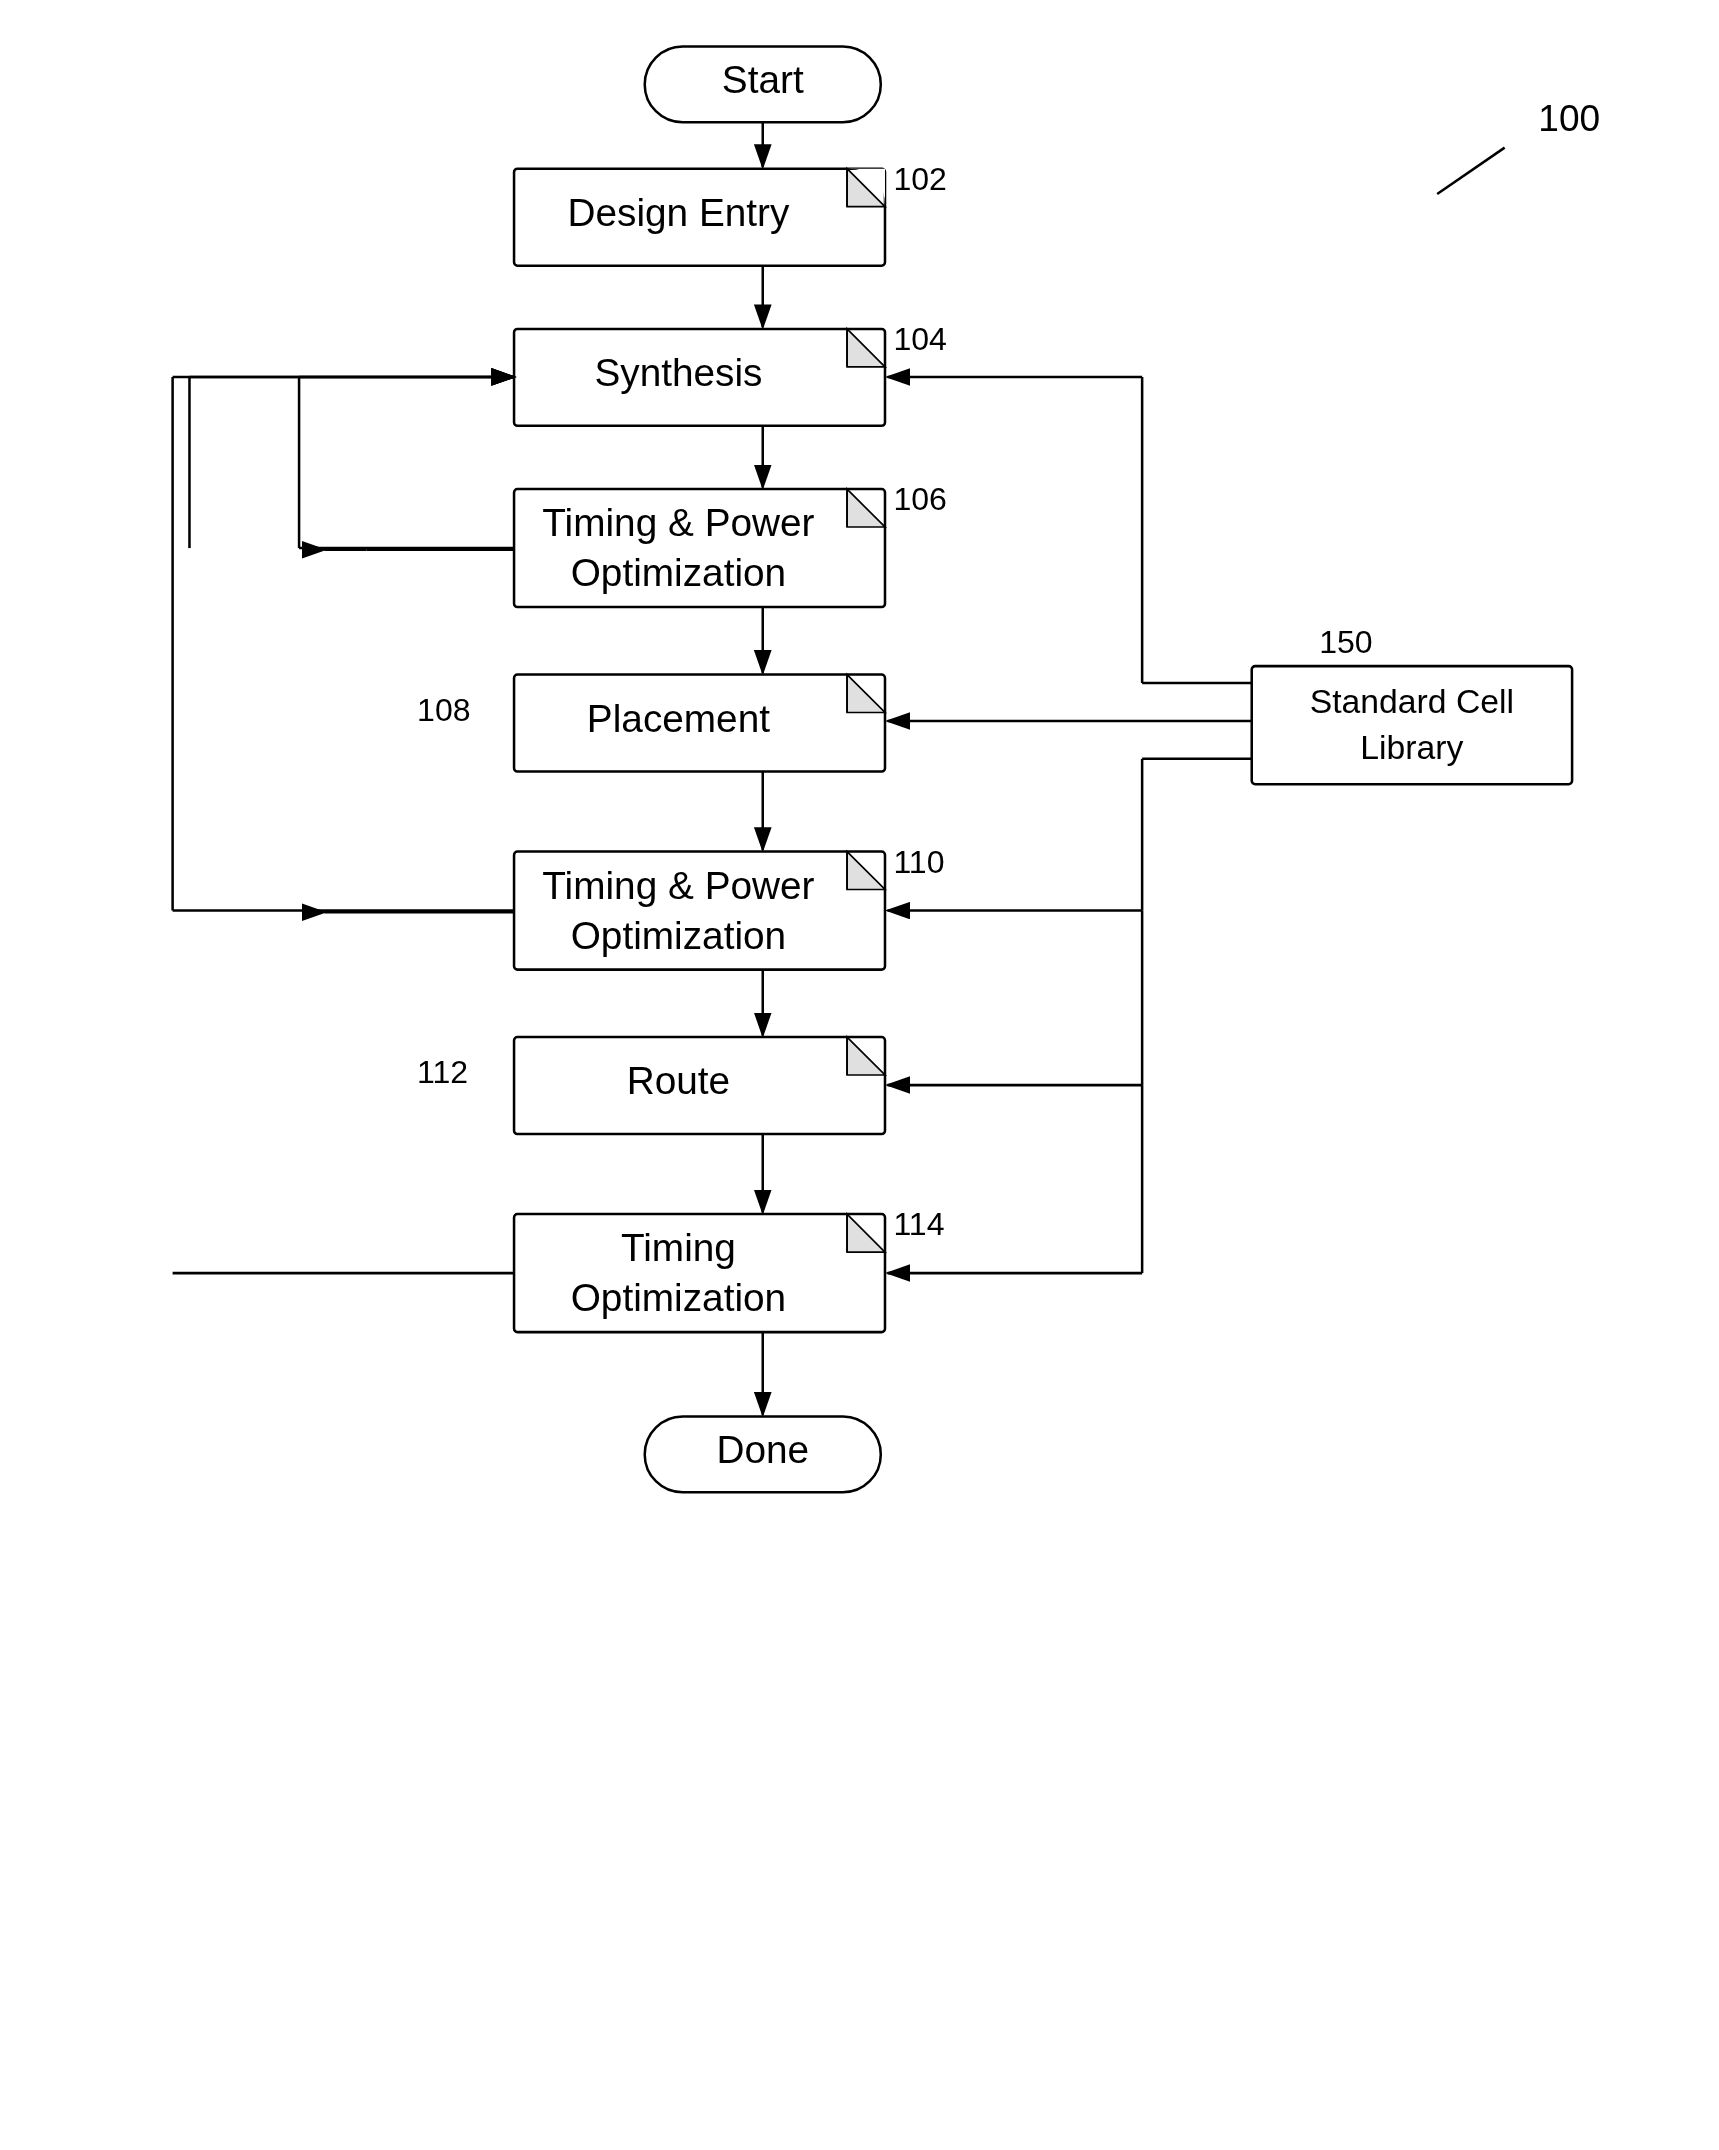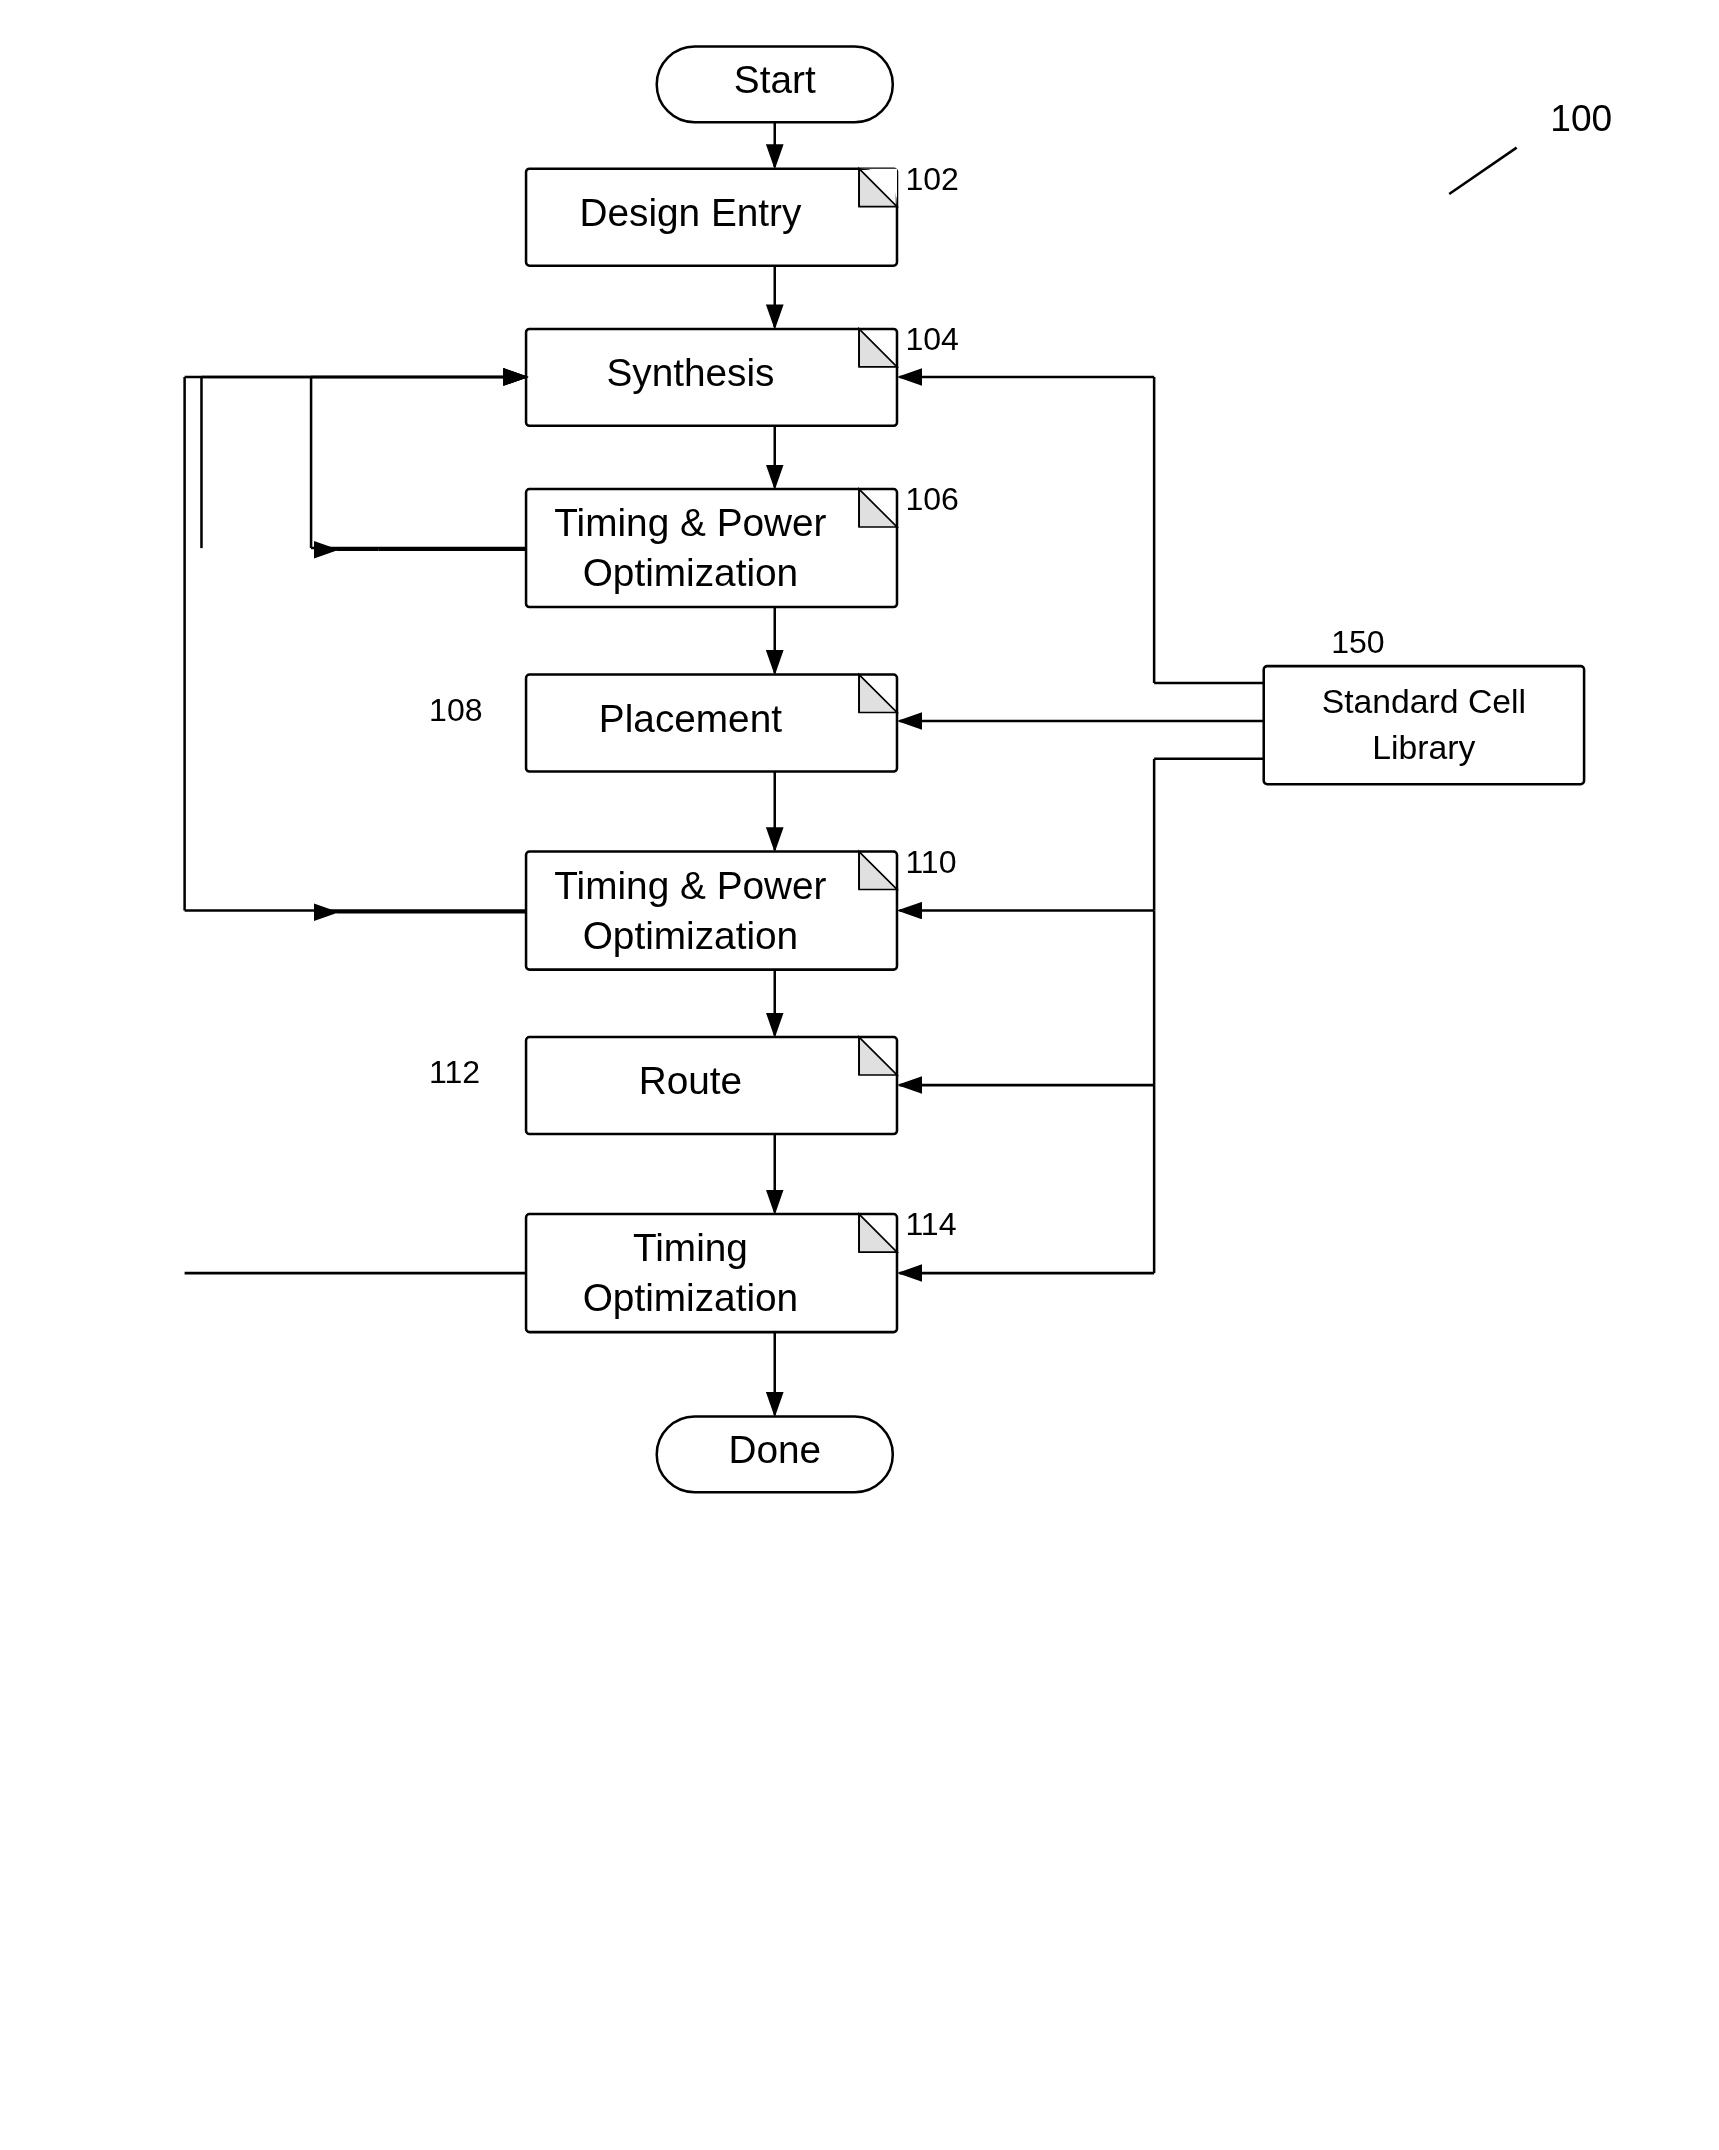--- a/index.html
+++ b/index.html
@@ -6,21 +6,21 @@
     body {
       background: #fff;
       width: 1719px;
       height: 2150px;
       position: relative;
       font-family: Arial, sans-serif;
       overflow: hidden;
     }
     .diagram-container {
       position: absolute;
-      top: 0; left: 16px;
+      top: 0; left: 4px;
       width: 1509px;
       height: 2150px;
     }
     svg {
       width: 1719px;
       height: 2150px;
     }
   </style>
 </head>
 <body>

